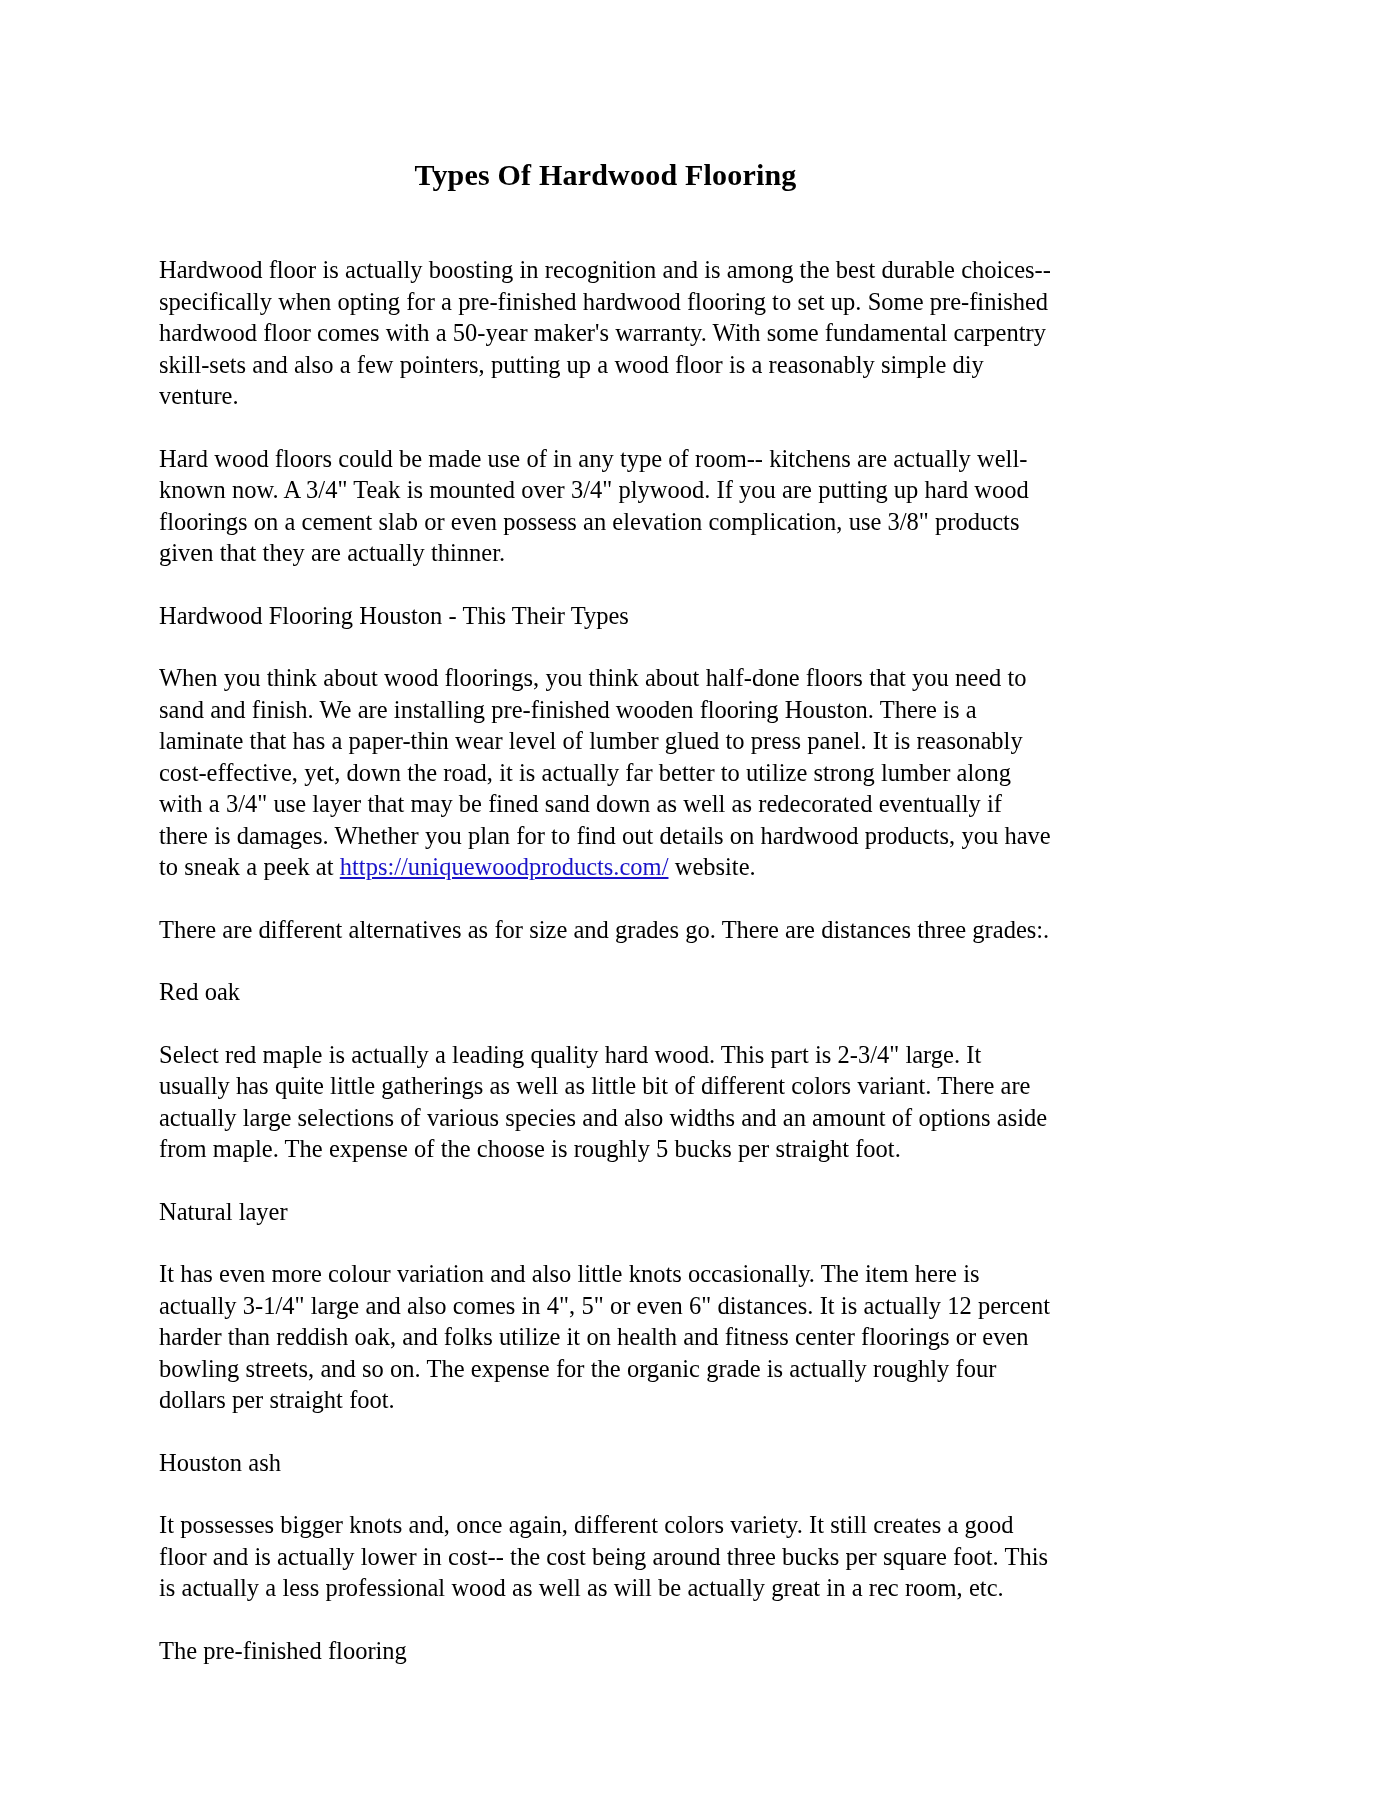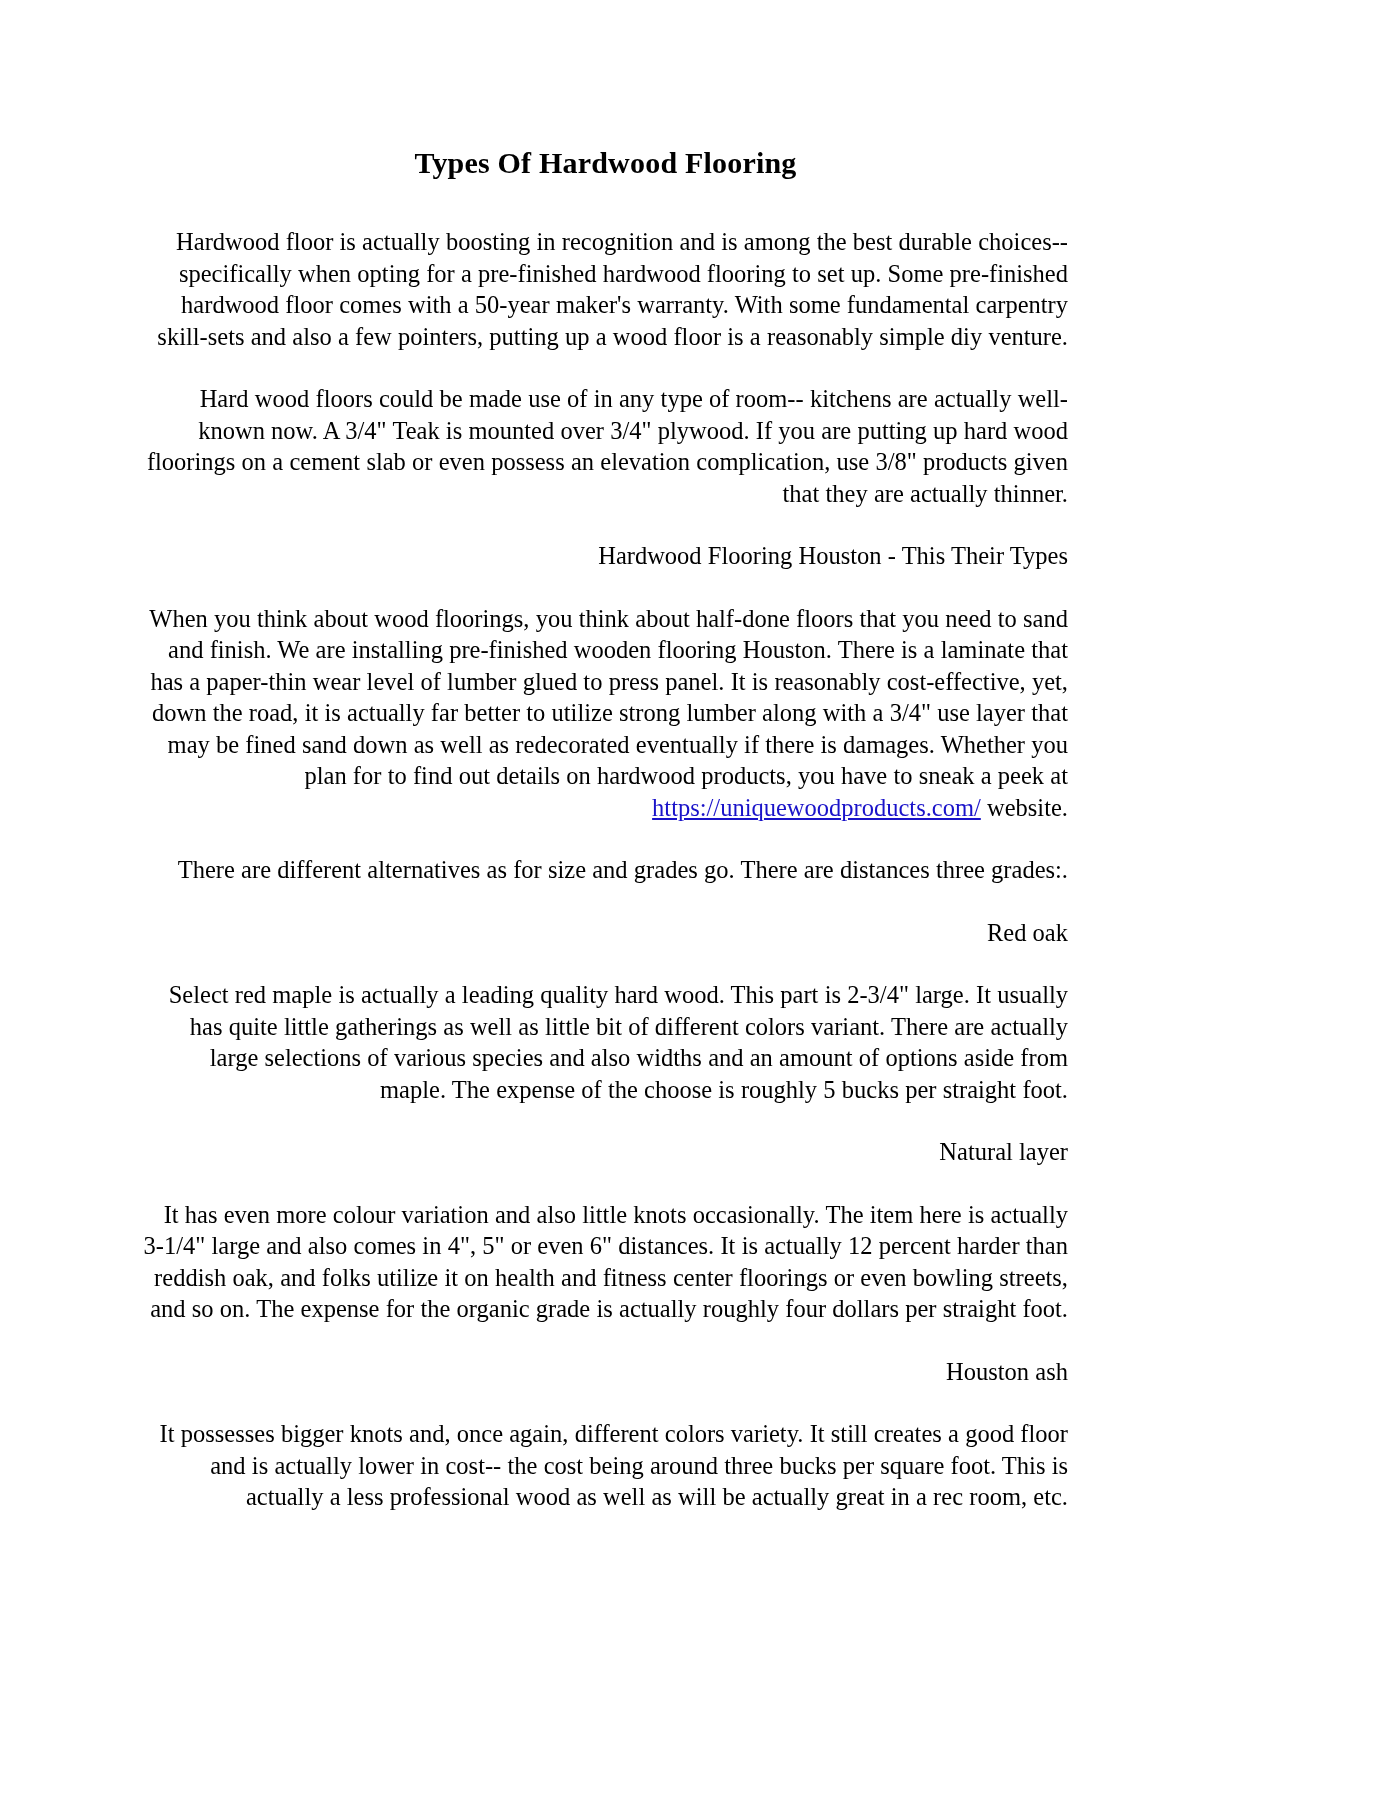--- a/index.html
+++ b/index.html
@@ -16,38 +16,38 @@
     width: 1391px;
     height: 1800px;
     background: #ffffff;
     margin: 0 auto;
     overflow: hidden;
     box-sizing: border-box;
   }
   .content {
     position: absolute;
     left: 143px;
-    top: 4px;
+    top: 16px;
     width: 925px;
     font-family: Liberation Serif, serif;
   }
   .doc-title {
     font-size: 30px;
     font-weight: bold;
     text-align: center;
     letter-spacing: 0.2px;
     margin: 0;
     padding-top: 141px;
     line-height: 1.2;
   }
   .para {
     font-size: 24.5px;
     line-height: 31.5px;
-    margin: 0;
-    text-align: right;
+    margin: 16px;
+    text-align: left;
     word-spacing: 0.1px;
   }
   .spacer-after-title { height: 45px; }
   .para + .para { margin-top: 31px; }
   .doc-link {
     color: #1a13c9;
     text-decoration: underline;
   }
 </style>
 </head>
@@ -75,15 +75,16 @@
     <p class="para">Select red maple is actually a leading quality hard wood. This part is 2-3/4" large. It usually has quite little gatherings as well as little bit of different colors variant. There are actually large selections of various species and also widths and an amount of options aside from maple. The expense of the choose is roughly 5 bucks per straight foot.</p>
 
     <p class="para">Natural layer</p>
 
     <p class="para">It has even more colour variation and also little knots occasionally. The item here is actually 3-1/4" large and also comes in 4", 5" or even 6" distances. It is actually 12 percent harder than reddish oak, and folks utilize it on health and fitness center floorings or even bowling streets, and so on. The expense for the organic grade is actually roughly four dollars per straight foot.</p>
 
     <p class="para">Houston ash</p>
 
     <p class="para">It possesses bigger knots and, once again, different colors variety. It still creates a good floor and is actually lower in cost-- the cost being around three bucks per square foot. This is actually a less professional wood as well as will be actually great in a rec room, etc.</p>
 
+    <p class="para">The pre-finished flooring</p>
 
   </div>
 </div>
 
 </body></html>

